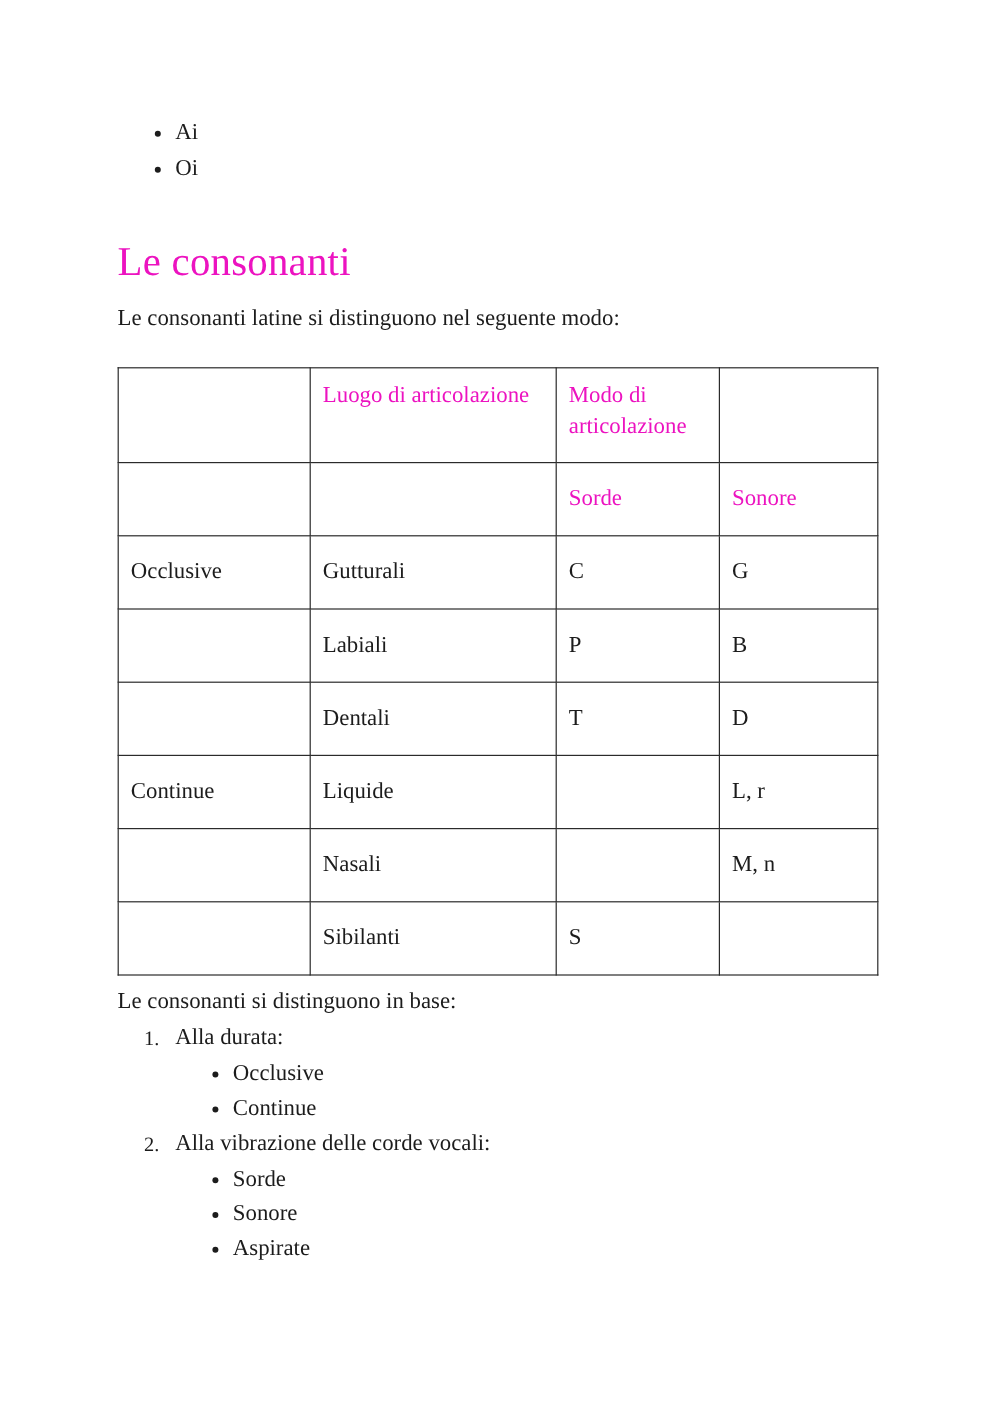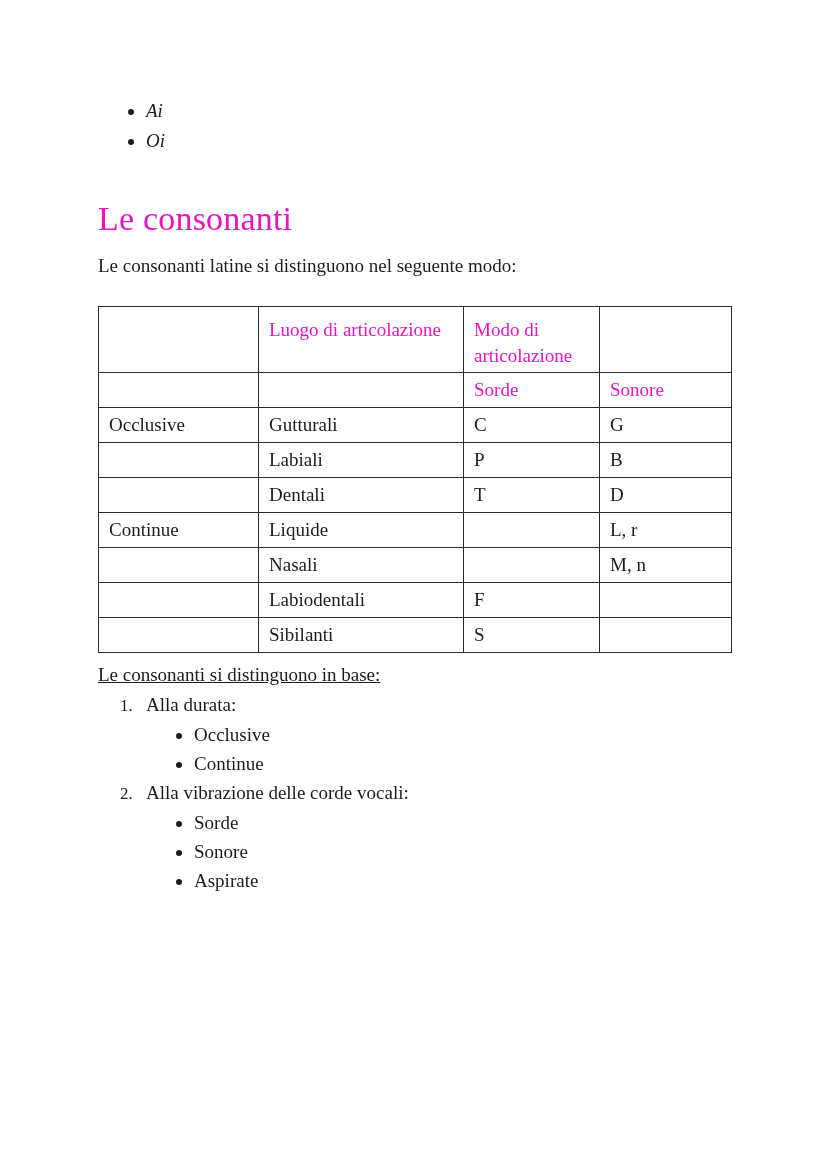--- a/index.html
+++ b/index.html
@@ -18,21 +18,20 @@
   .content {
     padding: 96px 97px 0 98px;
     box-sizing: border-box;
   }
 
   
   .top-list {
     margin: 0;
     padding: 0 0 0 48px;
     list-style: disc;
-    font-style: italic;
   }
   .top-list li {
     line-height: 30px;
   }
 
   
   .page-heading {
     margin: 44px 0 12px 0;
     font-size: 34px;
     font-weight: 400;
@@ -48,21 +47,21 @@
 
   
   table.consonant-table {
     margin-top: 26px;
     border-collapse: collapse;
     table-layout: fixed;
     width: 633px;
   }
   table.consonant-table td {
     border: 1px solid #2b2b2b;
-    padding: 3px 10px;
+    padding: 16px 10px;
     vertical-align: middle;
     line-height: 26px;
     overflow: hidden;
     margin-top: 40px;
   }
   table.consonant-table tr.hdr1 td {
     height: 50px;
     vertical-align: top;
     padding-top: 10px;
   }
@@ -75,21 +74,20 @@
   .col-1 { width: 160px; }
   .col-2 { width: 205px; }
   .col-3 { width: 136px; }
   .col-4 { width: 132px; }
   .mg { color: #ec13c0; }
 
   
   .after-paragraph {
     margin: 8px 0 0 0;
     line-height: 28px;
-    text-decoration: underline;
   }
 
   
   .olist {
     margin: 1px 0 0 0;
   }
   .olist-head {
     display: flex;
     padding-left: 22px;
     line-height: 29px;
@@ -172,26 +170,20 @@
         <td>L, r</td>
       </tr>
       <tr class="body-row">
         <td></td>
         <td>Nasali</td>
         <td></td>
         <td>M, n</td>
       </tr>
       <tr class="body-row">
         <td></td>
-        <td>Labiodentali</td>
-        <td>F</td>
-        <td></td>
-      </tr>
-      <tr class="body-row">
-        <td></td>
         <td>Sibilanti</td>
         <td>S</td>
         <td></td>
       </tr>
     </tbody>
   </table>
 
   <p class="after-paragraph">Le consonanti si distinguono in base:</p>
 
   <div class="olist">

